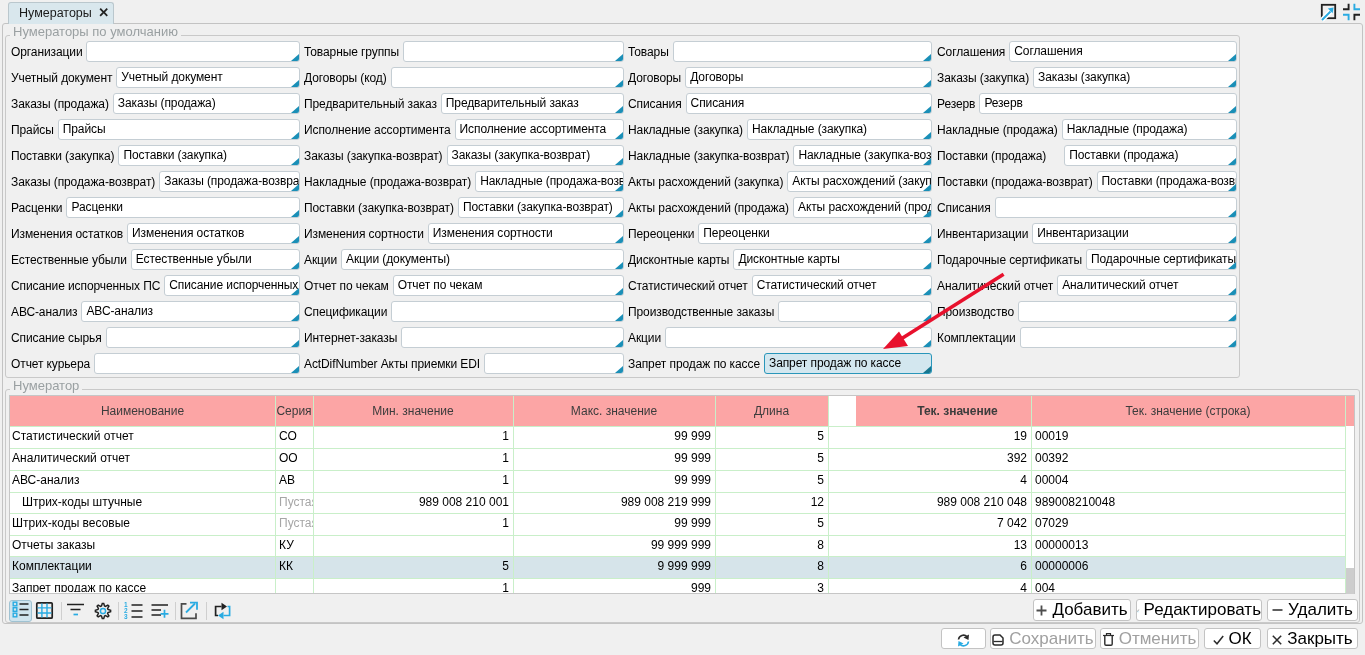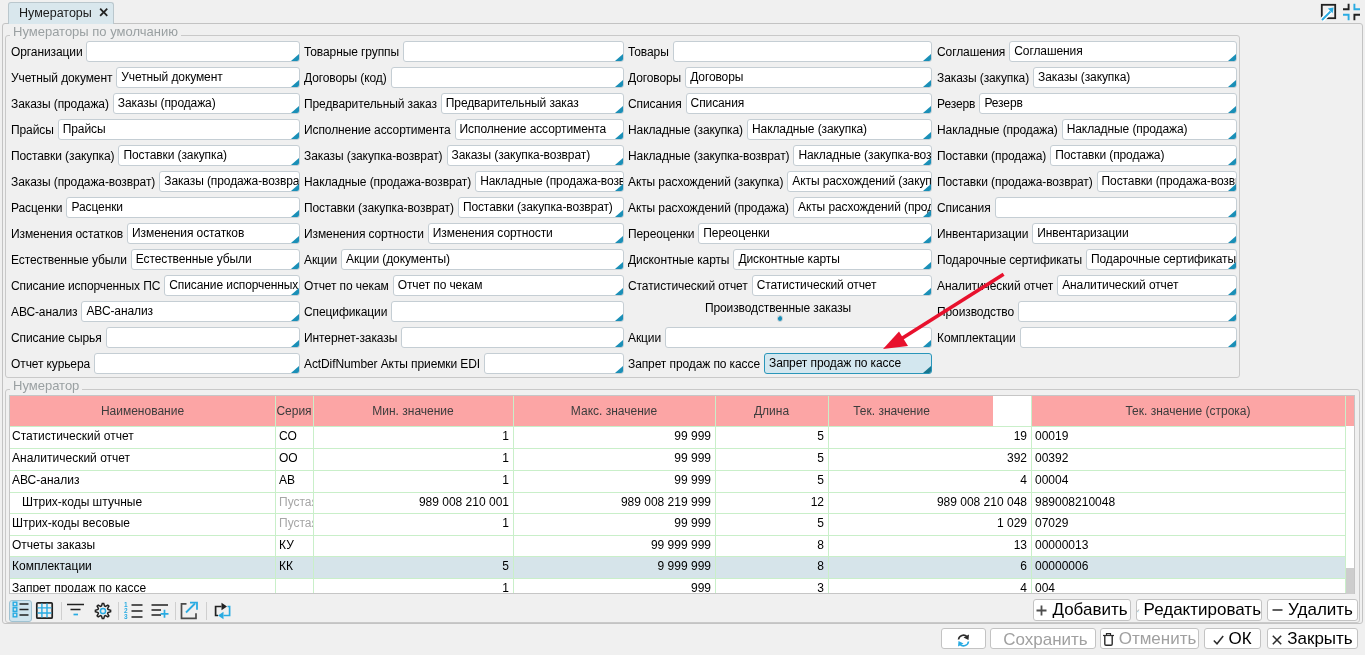--- a/index.html
+++ b/index.html
@@ -215,21 +215,21 @@
       <div class="fedit">Переоценки<div class="tri"></div></div>
     </div>
     <div class="frow" style="left:628px;top:249px;width:304px;">
       <div class="flabel">Дисконтные карты</div>
       <div class="fedit">Дисконтные карты<div class="tri"></div></div>
     </div>
     <div class="frow" style="left:628px;top:275px;width:304px;">
       <div class="flabel">Статистический отчет</div>
       <div class="fedit">Статистический отчет<div class="tri"></div></div>
     </div>
-    <div class="frow" style="left:628px;top:301px;width:304px;flex-direction:column;">
+    <div class="frow" style="left:628px;top:301px;width:304px;">
       <div class="flabel">Производственные заказы</div>
       <div class="fedit">
         <div class="tri"></div>
       </div>
     </div>
     <div class="frow" style="left:628px;top:327px;width:304px;">
       <div class="flabel">Акции</div>
       <div class="fedit">
         <div class="tri"></div>
       </div>
@@ -247,21 +247,21 @@
       <div class="fedit">Заказы (закупка)<div class="tri"></div></div>
     </div>
     <div class="frow" style="left:937px;top:93px;width:300px;">
       <div class="flabel">Резерв</div>
       <div class="fedit">Резерв<div class="tri"></div></div>
     </div>
     <div class="frow" style="left:937px;top:119px;width:300px;">
       <div class="flabel">Накладные (продажа)</div>
       <div class="fedit">Накладные (продажа)<div class="tri"></div></div>
     </div>
-    <div class="frow" style="left:937px;top:145px;width:300px;">
+    <div class="frow" style="left:937px;top:145px;width:300px;gap:14px;">
       <div class="flabel">Поставки (продажа)</div>
       <div class="fedit">Поставки (продажа)<div class="tri"></div></div>
     </div>
     <div class="frow" style="left:937px;top:171px;width:300px;">
       <div class="flabel">Поставки (продажа-возврат)</div>
       <div class="fedit">Поставки (продажа-возврат)<div class="tri"></div></div>
     </div>
     <div class="frow" style="left:937px;top:197px;width:300px;">
       <div class="flabel">Списания</div>
       <div class="fedit">
@@ -294,21 +294,21 @@
     </div>
   </div>
 
 <div id="tbl">
     <div class="hl" style="left:0;top:160px;width:1335px;height:22px;"></div>
     <div class="th" style="left:0px;width:265px;">Наименование</div>
     <div class="th" style="left:265px;width:38px;">Серия</div>
     <div class="th" style="left:303px;width:200px;">Мин. значение</div>
     <div class="th" style="left:503px;width:202px;">Макс. значение</div>
     <div class="th" style="left:705px;width:113px;">Длина</div>
-    <div class="th" style="left:780px;width:203px;">Тек. значение</div>
+    <div class="th" style="left:846px;width:203px;font-weight:bold;">Тек. значение</div>
     <div class="th" style="left:1021px;width:314px;">Тек. значение (строка)</div>
     <div class="th" style="left:1335px;width:9px;"></div>
     <div class="gl-v" style="left:265px;bottom:0;"></div>
     <div class="gl-v" style="left:303px;bottom:0;"></div>
     <div class="gl-v" style="left:503px;bottom:0;"></div>
     <div class="gl-v" style="left:705px;bottom:0;"></div>
     <div class="gl-v" style="left:818px;bottom:0;"></div>
     <div class="gl-v" style="left:1021px;bottom:0;"></div>
     <div class="gl-v" style="left:1335px;bottom:0;"></div>
     <div class="gl-h" style="top:30px;"></div>
@@ -345,21 +345,21 @@
     <div class="cell num" style="left:303px;top:96px;width:200px;height:21px;">989 008 210 001</div>
     <div class="cell num" style="left:503px;top:96px;width:202px;height:21px;">989 008 219 999</div>
     <div class="cell num" style="left:705px;top:96px;width:113px;height:21px;">12</div>
     <div class="cell num" style="left:818px;top:96px;width:203px;height:21px;">989 008 210 048</div>
     <div class="cell" style="left:1021px;top:96px;width:314px;height:21px;">989008210048</div>
     <div class="cell" style="left:0px;top:117px;width:265px;height:22px;padding-left:2px;">Штрих-коды весовые</div>
     <div class="cell gray" style="left:265px;top:117px;width:38px;height:22px;">Пустая</div>
     <div class="cell num" style="left:303px;top:117px;width:200px;height:22px;">1</div>
     <div class="cell num" style="left:503px;top:117px;width:202px;height:22px;">99 999</div>
     <div class="cell num" style="left:705px;top:117px;width:113px;height:22px;">5</div>
-    <div class="cell num" style="left:818px;top:117px;width:203px;height:22px;">1 029</div>
+    <div class="cell num" style="left:818px;top:117px;width:203px;height:22px;">7 042</div>
     <div class="cell" style="left:1021px;top:117px;width:314px;height:22px;">07029</div>
     <div class="cell" style="left:0px;top:139px;width:265px;height:21px;padding-left:2px;">Отчеты заказы</div>
     <div class="cell" style="left:265px;top:139px;width:38px;height:21px;">КУ</div>
     <div class="cell num" style="left:303px;top:139px;width:200px;height:21px;"></div>
     <div class="cell num" style="left:503px;top:139px;width:202px;height:21px;">99 999 999</div>
     <div class="cell num" style="left:705px;top:139px;width:113px;height:21px;">8</div>
     <div class="cell num" style="left:818px;top:139px;width:203px;height:21px;">13</div>
     <div class="cell" style="left:1021px;top:139px;width:314px;height:21px;">00000013</div>
     <div class="cell" style="left:0px;top:160px;width:265px;height:22px;padding-left:2px;">Комплектации</div>
     <div class="cell" style="left:265px;top:160px;width:38px;height:22px;">КК</div>
@@ -448,21 +448,21 @@
   </div>
 
 <div class="btn" style="left:941px;top:628px;width:45px;height:21px;">
   <svg width="13" height="13" viewBox="0 0 13 13" style="margin-top:3px;">
     <path d="M1.5 5.5 A 5 5 0 0 1 10 2.6" fill="none" stroke="#2b2b2b" stroke-width="1.6"></path>
     <path d="M12 0.5 L11.5 6 L6.5 3.5 Z" fill="#2b2b2b"></path>
     <path d="M11.5 7.5 A 5 5 0 0 1 3 10.4" fill="none" stroke="#29abe2" stroke-width="1.6"></path>
     <path d="M1 12.5 L1.5 7 L6.5 9.5 Z" fill="#29abe2"></path>
   </svg>
   </div>
-<div class="btn dis" style="left:990px;top:628px;width:106px;height:21px;flex-direction:column;">
+<div class="btn dis" style="left:990px;top:628px;width:106px;height:21px;">
   <svg width="12" height="12" viewBox="0 0 12 12" style="margin-top:2px;">
       <path d="M1 3 Q1 1 3 1 L8 1 L11 4 L11 9 Q11 11 9 11 L3 11 Q1 11 1 9 Z" fill="none" stroke="#2b2b2b" stroke-width="1.5"></path>
       <path d="M1.5 7.5 H10.5" stroke="#2b2b2b" stroke-width="1.3"></path>
     </svg>
   <span style="margin-left:5px;">Сохранить</span>
   </div>
 <div class="btn dis" style="left:1100px;top:628px;width:99px;height:21px;">
   <svg width="11" height="13" viewBox="0 0 11 13" style="margin-top:2px;">
       <path d="M3.5 2 V0.7 H7.5 V2" fill="none" stroke="#2b2b2b" stroke-width="1.2"></path>
       <path d="M0 2.5 H11" stroke="#2b2b2b" stroke-width="1.2"></path>

